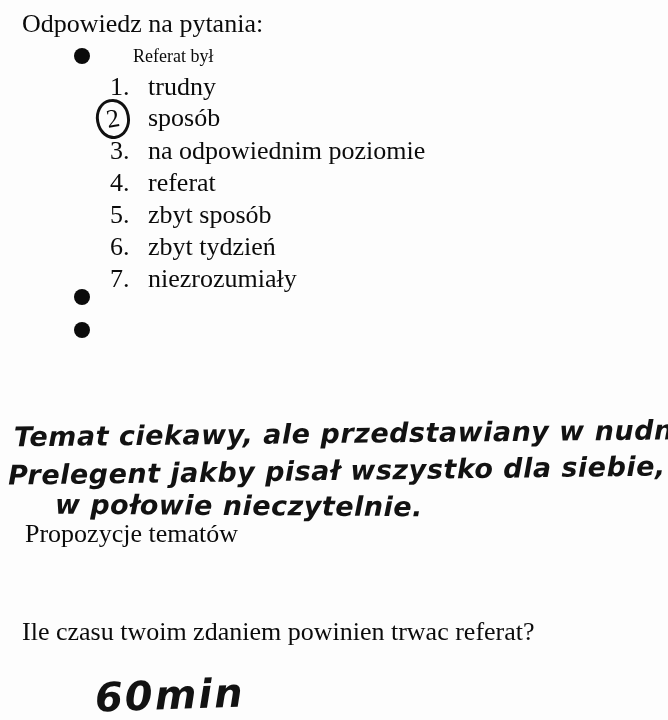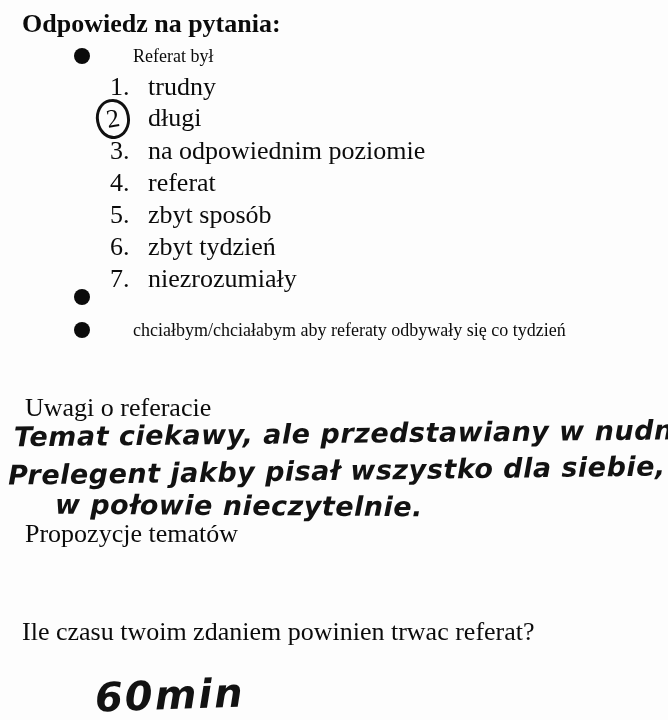--- a/index.html
+++ b/index.html
@@ -81,33 +81,33 @@
   .hw-answer {
     font-size: 40px;
     letter-spacing: 2px;
   }
 </style>
 </head>
 <body>
 
 <div class="page">
 
-  <div class="printed" style="left:22px; top:8px;font-weight:bold;">Odpowiedz na pytania:</div>
+  <div class="printed" style="left:22px; top:8px;">Odpowiedz na pytania:</div>
 
   <span class="bullet-dot" style="left:74px; top:48px;"></span>
   <div class="bullet-label" style="left:133px; top:40px;">Referat był</div>
 
   <div class="opt-row" style="top:72px;">
     <span class="opt-num">1.</span>
     <span class="opt-lbl">trudny</span>
   </div>
 
   <div class="opt-row" style="top:103px;">
     <span class="circled-num"><span>2</span></span>
-    <span class="opt-lbl">długi</span>
+    <span class="opt-lbl">sposób</span>
   </div>
 
   <div class="opt-row" style="top:136px;">
     <span class="opt-num">3.</span>
     <span class="opt-lbl">na odpowiednim poziomie</span>
   </div>
 
   <div class="opt-row" style="top:168px;">
     <span class="opt-num">4.</span>
     <span class="opt-lbl">referat</span>
@@ -124,23 +124,21 @@
   </div>
 
   <div class="opt-row" style="top:264px;">
     <span class="opt-num">7.</span>
     <span class="opt-lbl">niezrozumiały</span>
   </div>
 
   <span class="bullet-dot" style="left:74px; top:289px;"></span>
 
   <span class="bullet-dot" style="left:74px; top:322px;"></span>
-  <div class="bullet-label wrap" style="left:133px; top:314px;">chciałbym/chciałabym aby referaty odbywały się co tydzień</div>
 
-  <div class="printed" style="left:25px; top:392px;">Uwagi o referacie</div>
 
   <div class="handwriting" style="left:14px; top:417px; transform: rotate(-0.6deg);">Temat ciekawy, ale przedstawiany w nudny sposób.</div>
   <div class="handwriting" style="left:8px; top:455px; transform: rotate(-0.8deg);">Prelegent jakby pisał wszystko dla siebie,</div>
   <div class="handwriting" style="left:55px; top:490px; transform: rotate(0.4deg);">w połowie nieczytelnie.</div>
 
   <div class="printed" style="left:25px; top:518px;">Propozycje tematów</div>
 
   <div class="printed" style="left:22px; top:616px;">Ile czasu twoim zdaniem powinien trwac referat?</div>
 
   <div class="handwriting hw-answer" style="left:95px; top:672px; transform: rotate(-2deg);">60min</div>

